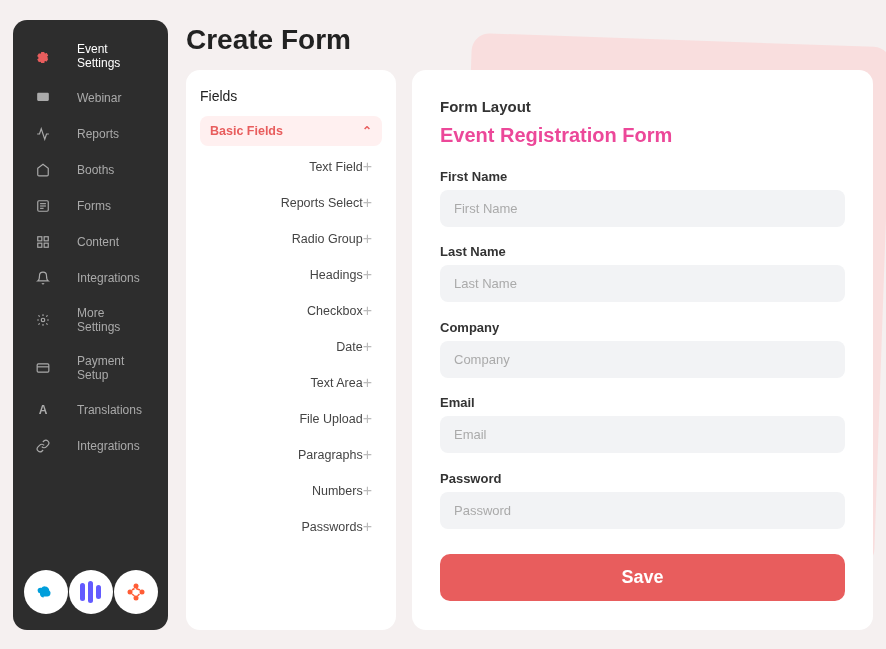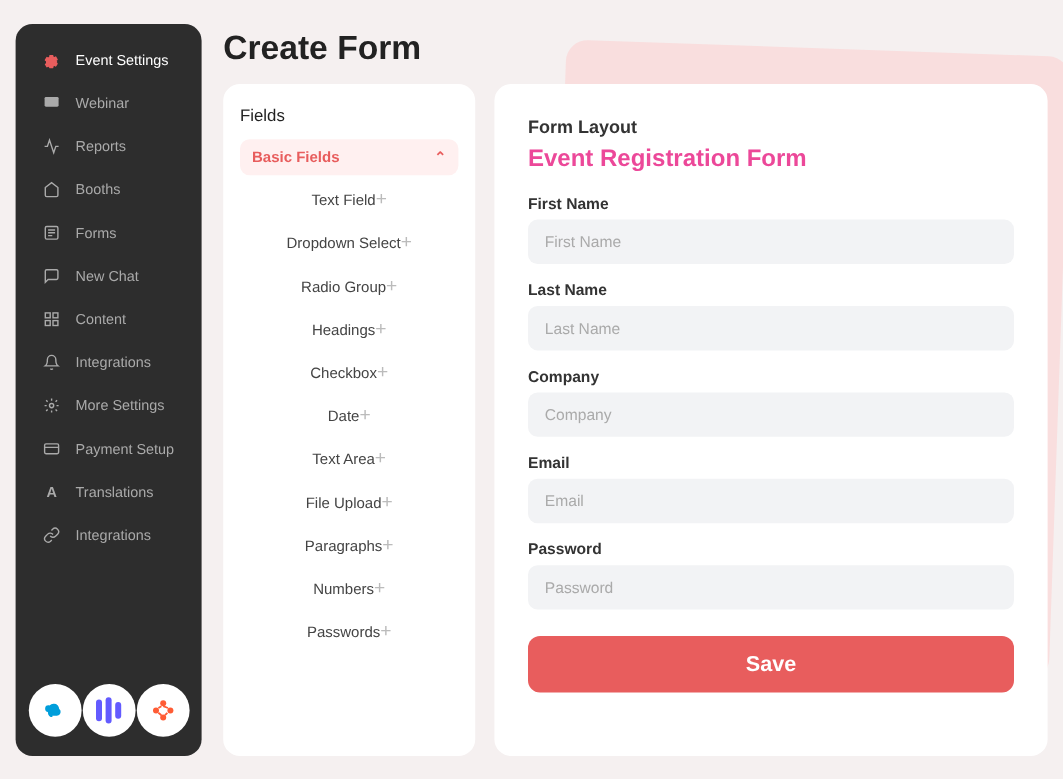--- a/index.html
+++ b/index.html
@@ -30,21 +30,21 @@
       display: flex;
       flex-direction: column;
       padding: 12px 0 12px 0;
       flex-shrink: 0;
       height: 100%;
     }
 
     .sidebar-item {
       display: flex;
       align-items: center;
-      gap: 12px;
+      gap: 26px;
       padding: 9px 16px;
       cursor: pointer;
       color: #aaa;
       font-size: 12.5px;
       border-radius: 8px;
       margin: 1px 6px;
       transition: background 0.15s;
     }
     .sidebar-item.active {
       color: #fff;
@@ -139,21 +139,21 @@
       color: #e85d5d;
     }
     .field-category .chevron-icon {
       font-size: 12px;
       color: #e85d5d;
     }
 
     .field-item {
       display: flex;
       align-items: center;
-      justify-content: center;
+      justify-content: flex-end;
       padding: 8px 10px;
       font-size: 12.5px;
       color: #444;
       cursor: pointer;
       border-radius: 6px;
       margin-bottom: 2px;
     }
     .field-item .plus-icon {
       color: #bbb;
       font-size: 16px;
@@ -163,20 +163,21 @@
     
     .form-layout-panel {
       flex: 1;
       background: #fff;
       border-radius: 14px;
       padding: 28px 28px;
       height: 100%;
       overflow-y: auto;
       display: flex;
       flex-direction: column;
+      justify-content: space-between;
     }
 
     .form-layout-title {
       font-size: 15px;
       font-weight: 700;
       color: #333;
       margin-bottom: 6px;
     }
 
     .form-name {
@@ -300,28 +301,20 @@
         <svg width="14" height="14" viewBox="0 0 24 24" fill="none" stroke="#aaa" stroke-width="2">
             <rect x="3" y="3" width="18" height="18" rx="2"></rect>
             <line x1="7" y1="8" x2="17" y2="8"></line>
             <line x1="7" y1="12" x2="17" y2="12"></line>
             <line x1="7" y1="16" x2="13" y2="16"></line>
           </svg>
       </span>
       <span class="sidebar-label">Forms</span>
     </div>
 
-    <div class="sidebar-item">
-      <span class="sidebar-icon">
-        <svg width="14" height="14" viewBox="0 0 24 24" fill="none" stroke="#aaa" stroke-width="2">
-            <path d="M21 15a2 2 0 01-2 2H7l-4 4V5a2 2 0 012-2h14a2 2 0 012 2z"></path>
-          </svg>
-      </span>
-      <span class="sidebar-label">New Chat</span>
-    </div>
 
     <div class="sidebar-item">
       <span class="sidebar-icon">
         <svg width="14" height="14" viewBox="0 0 24 24" fill="none" stroke="#aaa" stroke-width="2">
             <rect x="3" y="3" width="7" height="7"></rect>
             <rect x="14" y="3" width="7" height="7"></rect>
             <rect x="3" y="14" width="7" height="7"></rect>
             <rect x="14" y="14" width="7" height="7"></rect>
           </svg>
       </span>
@@ -412,21 +405,21 @@
         <div class="field-category active">
           <span>Basic Fields</span>
           <span class="chevron-icon">⌃</span>
         </div>
 
         <div class="field-item">
           <span>Text Field</span>
           <span class="plus-icon">+</span>
         </div>
         <div class="field-item">
-          <span>Dropdown Select</span>
+          <span>Reports Select</span>
           <span class="plus-icon">+</span>
         </div>
         <div class="field-item">
           <span>Radio Group</span>
           <span class="plus-icon">+</span>
         </div>
         <div class="field-item">
           <span>Headings</span>
           <span class="plus-icon">+</span>
         </div>

